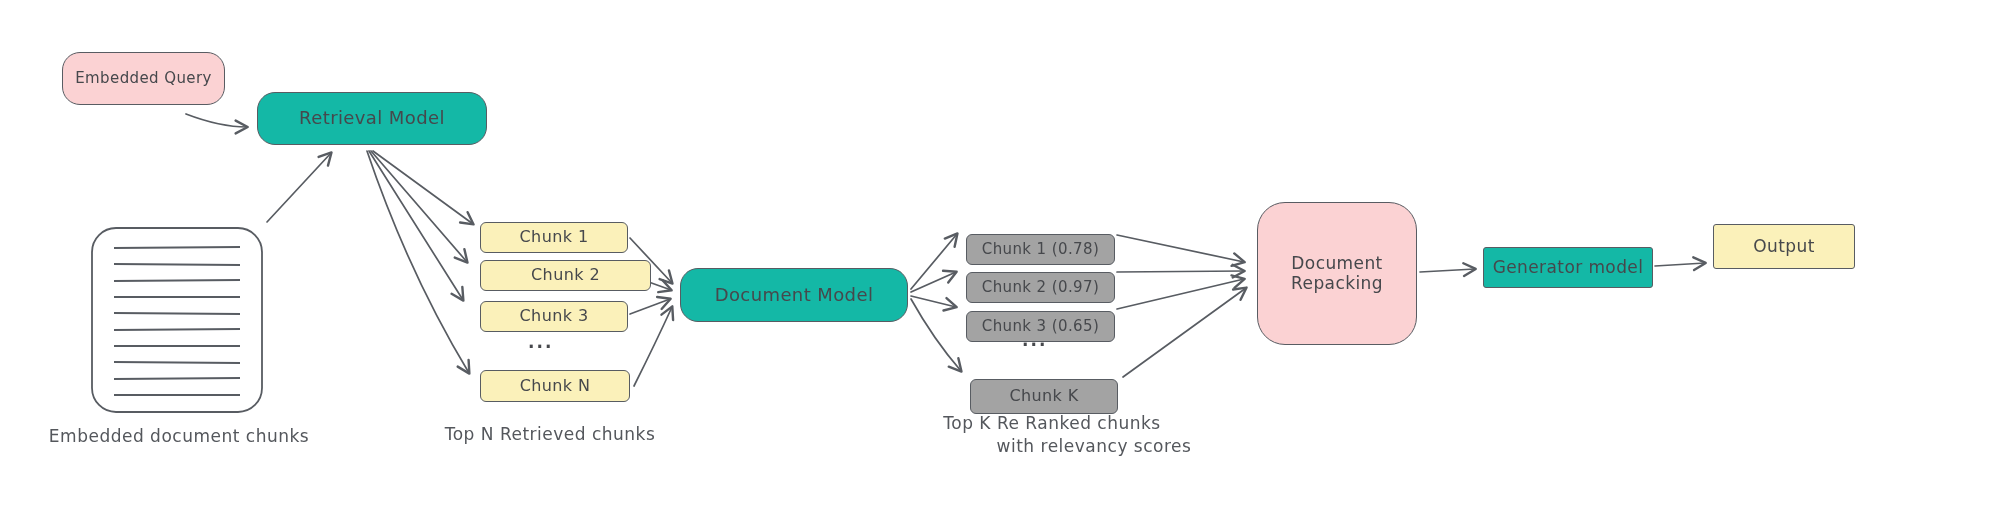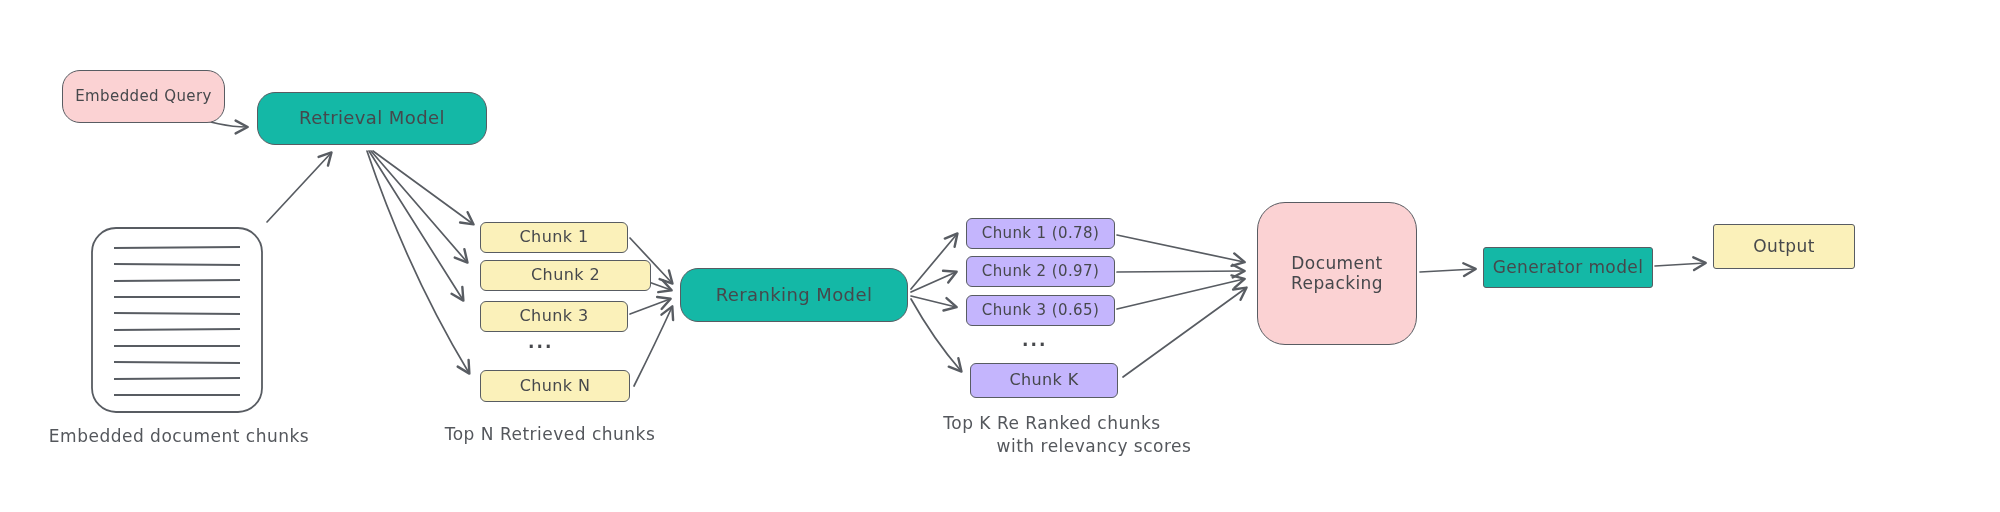--- a/index.html
+++ b/index.html
@@ -18,21 +18,21 @@
     border:1.8px solid #585c62;
     display:flex;align-items:center;justify-content:center;
     text-align:center;
     background:#14b8a6;
     color:#46484c;
     letter-spacing:0.4px;
     line-height:1.15;
   }
   .node.pink{background:#fbd2d3;}
   .node.yellow{background:#fbf1ba;}
-  .node.green{background:#c4b5fd;}
+  .node.green{background:#a3a3a3;margin-top:16px;}
   .node.r-lg{border-radius:18px;}
   .node.r-md{border-radius:3px;}
   .node.r-sm{border-radius:6px;}
   .caption{
     position:absolute;
     text-align:center;
     color:#54575c;
     font-size:17px;
     letter-spacing:0.5px;
     white-space:nowrap;
@@ -103,34 +103,34 @@
       <path d="M1117,272 L1244,271" marker-end="url(#ah)"></path>
       <path d="M1117,309 L1244,279" marker-end="url(#ah)"></path>
       <path d="M1123,377 L1246,288" marker-end="url(#ah)"></path>
 
       <path d="M1420,272 L1475,269" marker-end="url(#ah)"></path>
 
       <path d="M1655,266 L1705,263" marker-end="url(#ah)"></path>
     </g>
   </svg>
 
-  <div class="node pink r-lg fs15" style="left:62px;top:70px;width:163px;height:53px;">Embedded Query</div>
+  <div class="node pink r-lg fs15" style="left:62px;top:52px;width:163px;height:53px;">Embedded Query</div>
 
   <div class="node r-lg fs18" style="left:257px;top:92px;width:230px;height:53px;">Retrieval Model</div>
 
   <div class="caption" style="left:29px;top:426px;width:300px;">Embedded document chunks</div>
 
   <div class="node yellow r-sm fs16" style="left:480px;top:222px;width:148px;height:31px;">Chunk 1</div>
   <div class="node yellow r-sm fs16" style="left:480px;top:260px;width:171px;height:31px;">Chunk 2</div>
   <div class="node yellow r-sm fs16" style="left:480px;top:301px;width:148px;height:31px;">Chunk 3</div>
   <div class="ellipsis" style="left:528px;top:332px;">...</div>
   <div class="node yellow r-sm fs16" style="left:480px;top:370px;width:150px;height:32px;">Chunk N</div>
   <div class="caption" style="left:400px;top:424px;width:300px;">Top N Retrieved chunks</div>
 
-  <div class="node r-lg fs18" style="left:680px;top:268px;width:228px;height:54px;">Reranking Model</div>
+  <div class="node r-lg fs18" style="left:680px;top:268px;width:228px;height:54px;">Document Model</div>
 
   <div class="node green r-sm fs15" style="left:966px;top:218px;width:149px;height:31px;">Chunk 1 (0.78)</div>
   <div class="node green r-sm fs15" style="left:966px;top:256px;width:149px;height:31px;">Chunk 2 (0.97)</div>
   <div class="node green r-sm fs15" style="left:966px;top:295px;width:149px;height:31px;">Chunk 3 (0.65)</div>
   <div class="ellipsis" style="left:1022px;top:330px;">...</div>
   <div class="node green r-sm fs16" style="left:970px;top:363px;width:148px;height:35px;">Chunk K</div>
   <div class="caption" style="left:902px;top:413px;width:300px;">Top K Re Ranked chunks</div>
   <div class="caption" style="left:944px;top:436px;width:300px;">with relevancy scores</div>
 
   <div class="node pink fs17 two-line" style="left:1257px;top:202px;width:160px;height:143px;border-radius:28px;">

